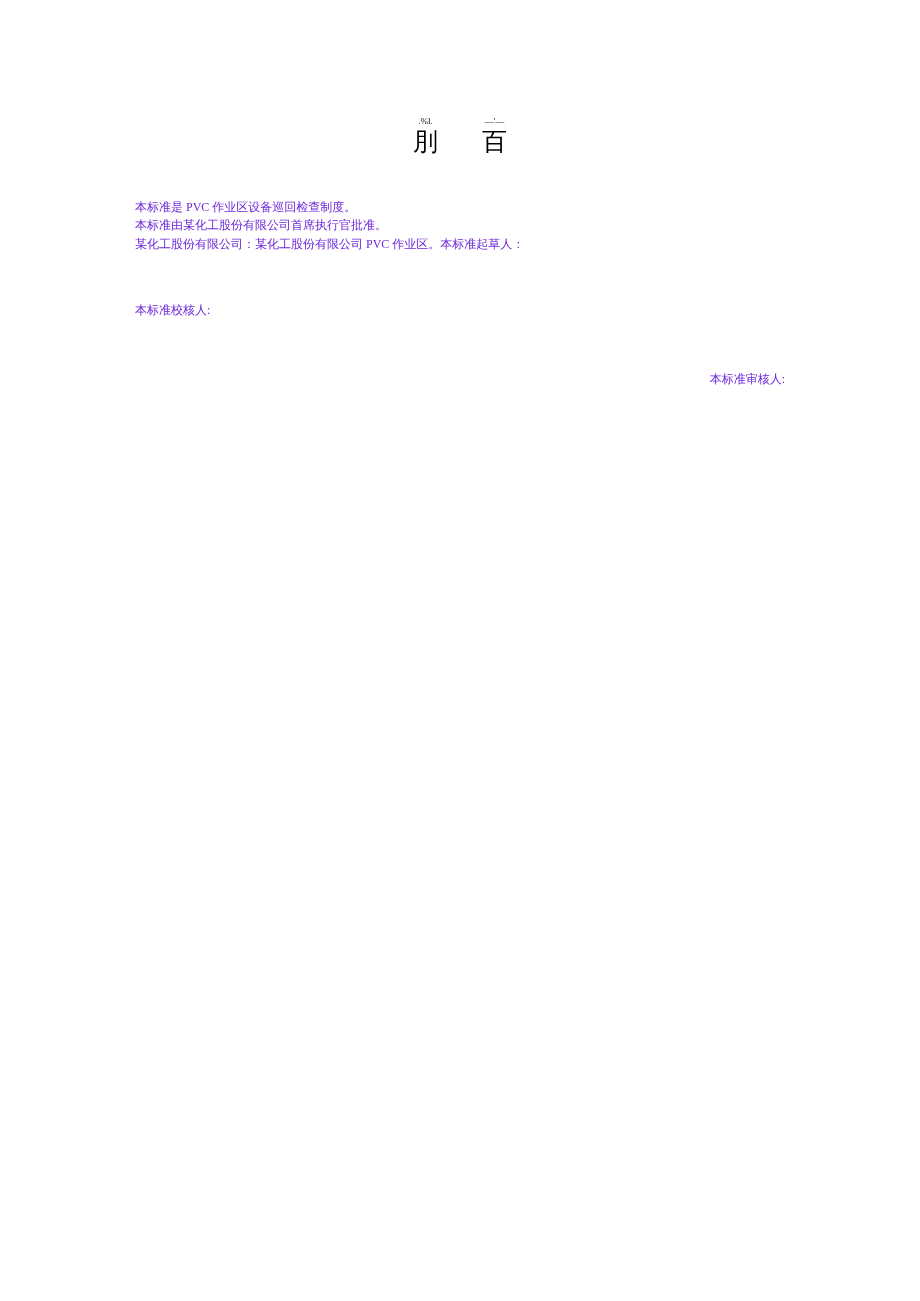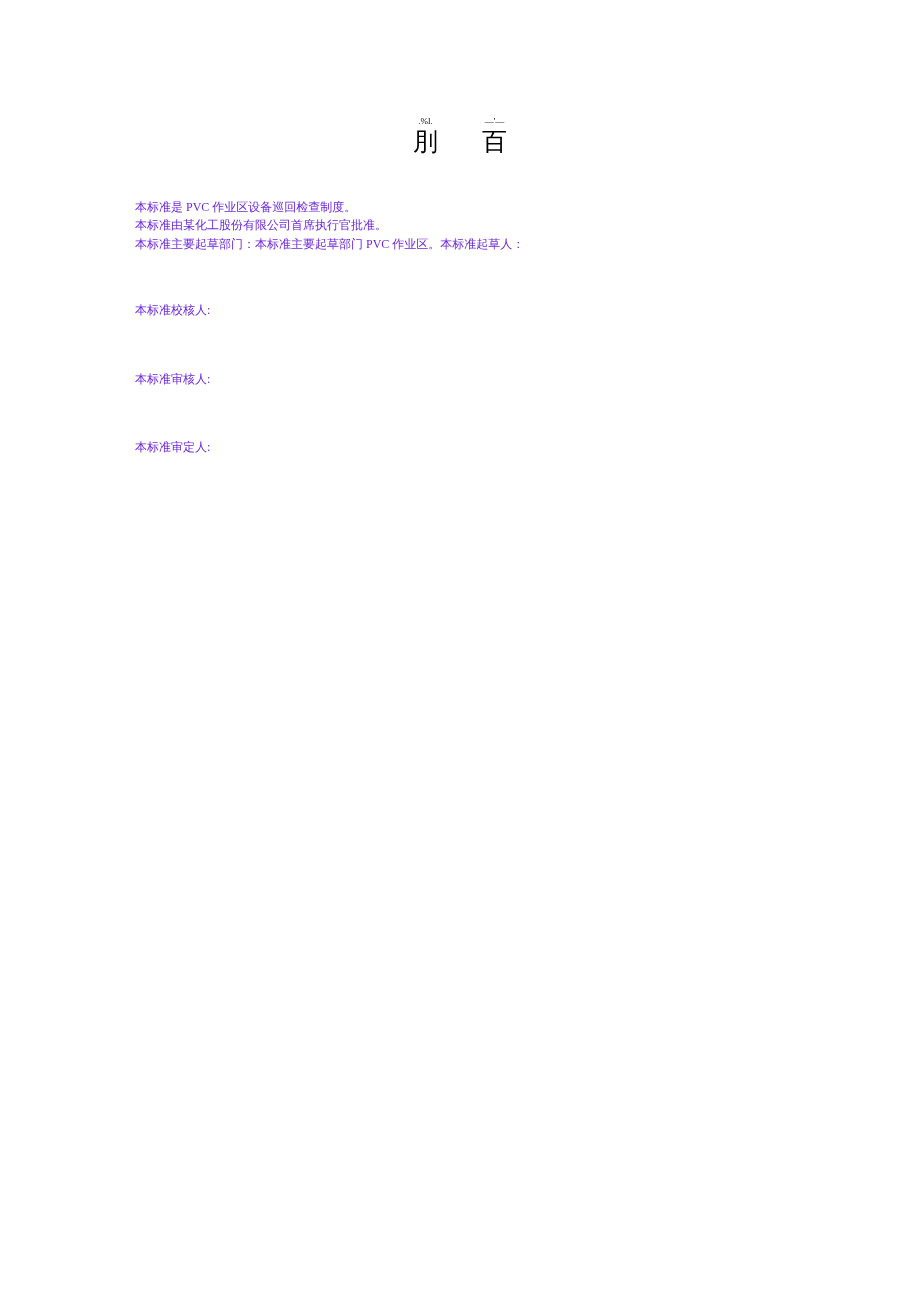--- a/index.html
+++ b/index.html
@@ -48,20 +48,21 @@
     .body-text {
       font-size: 12px;
       line-height: 1.55;
       color: #6d28d9;
     }
     .para-block p {
       margin: 0;
     }
     .spaced {
       margin-top: 50px;
+      text-align: right;
     }
     .spaced-first {
       margin-top: 48px;
       font-family: Liberation Serif, serif;
     }
   </style>
 </head>
 <body>
 
 <div class="page">
@@ -75,23 +76,22 @@
       <span class="ruby-unit">
         <span class="ruby-top">—'—</span>
         <span class="ruby-char">百</span>
       </span>
     </div>
   </div>
 
   <div class="body-text para-block">
     <p>本标准是 PVC 作业区设备巡回检查制度。</p>
     <p>本标准由某化工股份有限公司首席执行官批准。</p>
-    <p>本标准主要起草部门：本标准主要起草部门 PVC 作业区。本标准起草人：</p>
+    <p>某化工股份有限公司：某化工股份有限公司 PVC 作业区。本标准起草人：</p>
   </div>
 
   <p class="body-text spaced-first">本标准校核人:</p>
 
   <p class="body-text spaced">本标准审核人:</p>
 
-  <p class="body-text spaced">本标准审定人:</p>
 
 
 </div>
 
 </body></html>

